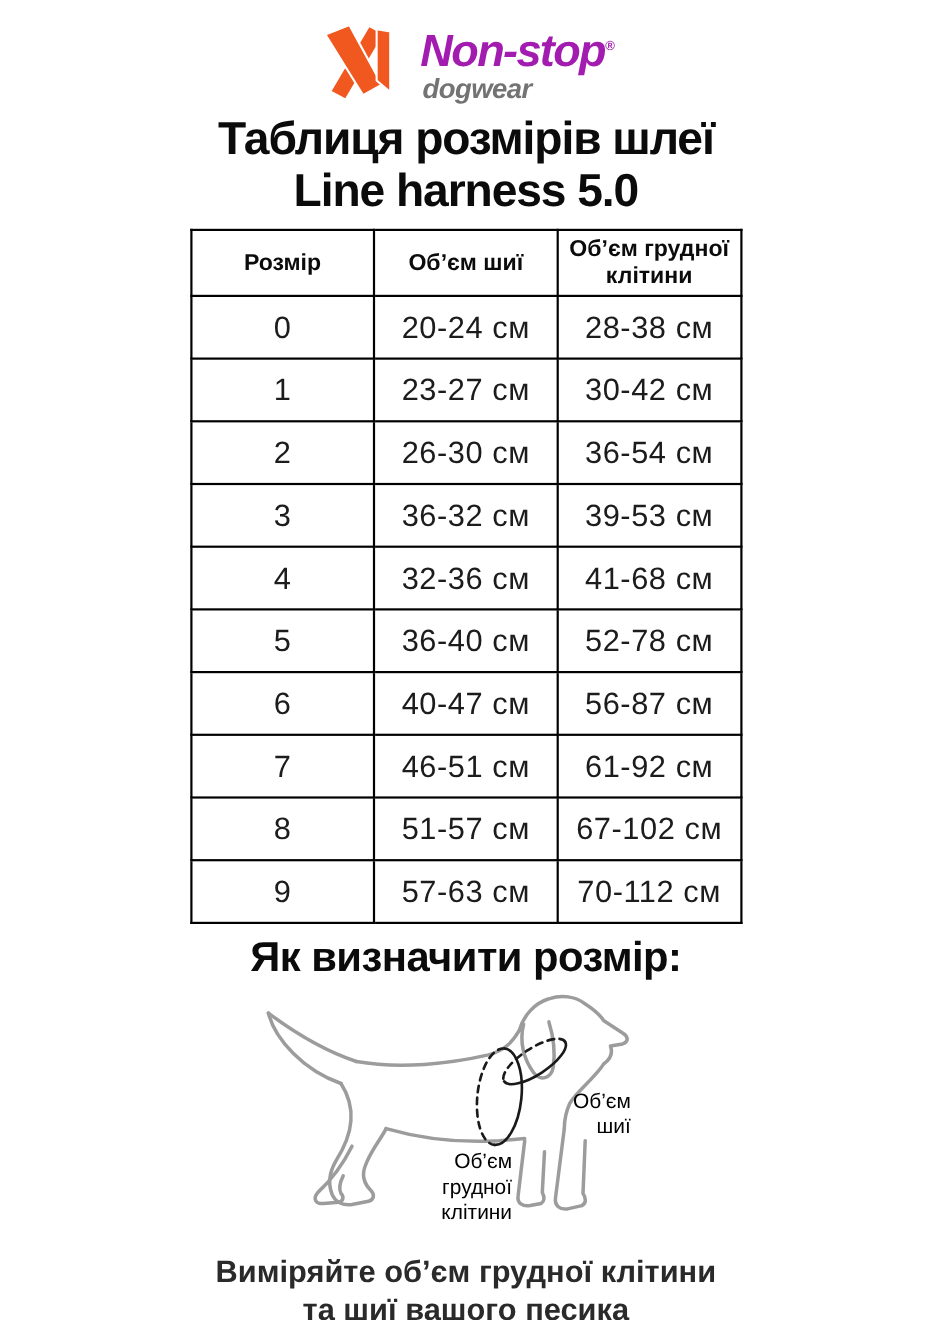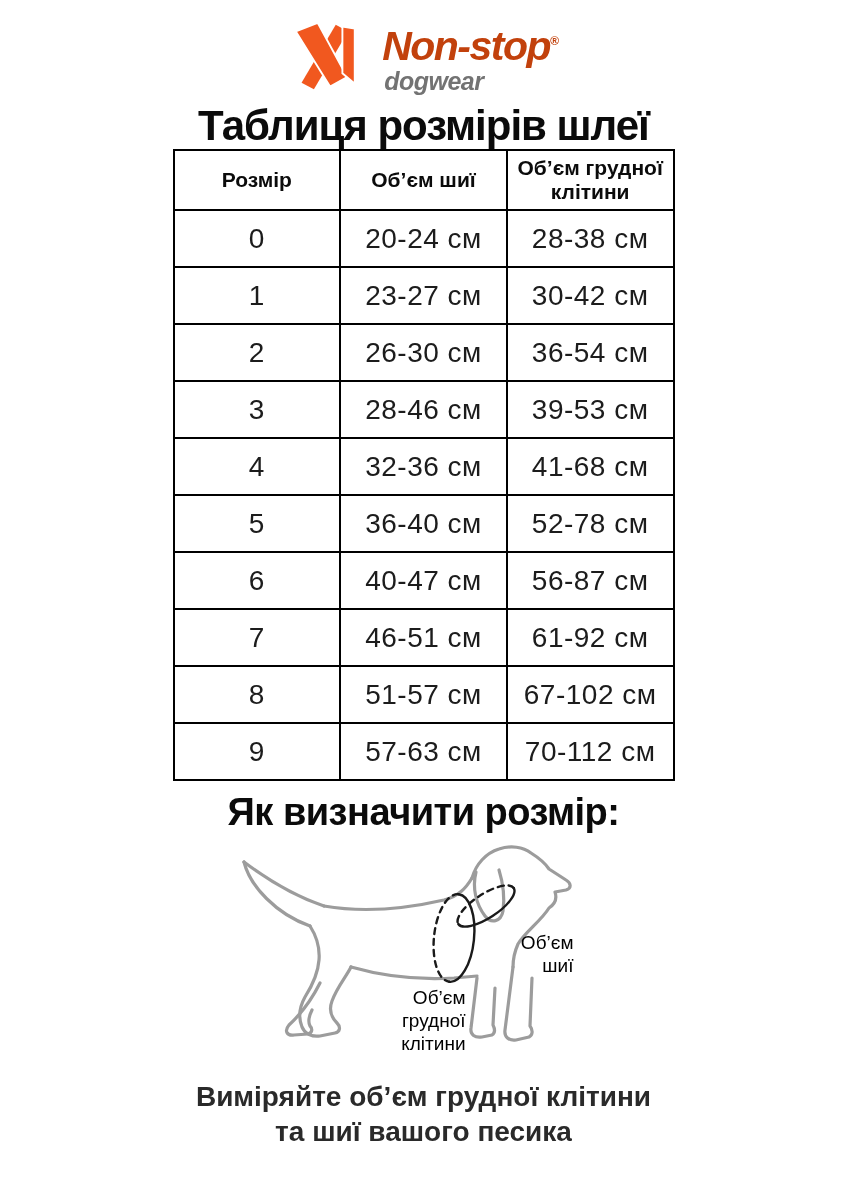--- a/index.html
+++ b/index.html
@@ -8,35 +8,35 @@
     font-family:"Liberation Sans","DejaVu Sans",sans-serif;
     color:#111;overflow:hidden;
   }
   .page{width:847px;display:flex;flex-direction:column;align-items:center;padding-top:20px;}
 
   
   .logo-row{display:flex;align-items:flex-start;gap:8px;height:78px;}
   .logo-mark{width:86px;height:76px;flex:0 0 auto;}
   .logo-text{display:flex;flex-direction:column;justify-content:flex-start;padding-top:6px;}
   .brand{
-    font-size:41px;font-weight:800;font-style:italic;color:#c2410c;
+    font-size:41px;font-weight:800;font-style:italic;color:#a21caf;
     letter-spacing:-1.5px;line-height:1;white-space:nowrap;
   }
   .brand sup{font-size:12px;font-weight:700;vertical-align:super;letter-spacing:0;}
   .brand-sub{
     font-size:25px;font-weight:800;font-style:italic;color:#737373;
     letter-spacing:-0.5px;line-height:1;margin-top:2px;padding-left:2px;
   }
 
   
   .title{margin-top:4px;text-align:center;font-weight:800;color:#0b0b0b;
     font-size:42px;line-height:1.12;letter-spacing:-1px;}
 
   
-  table.size-table{border-collapse:collapse;table-layout:fixed;width:502px;}
+  table.size-table{border-collapse:collapse;margin-top:12px;table-layout:fixed;width:502px;}
   .size-table th,.size-table td{border:2px solid #000;text-align:center;vertical-align:middle;}
   .size-table th{font-size:21px;font-weight:700;height:54px;padding:2px 8px;line-height:1.15;color:#0b0b0b;}
   .size-table td{font-size:28px;font-weight:400;height:55px;padding:0 4px;letter-spacing:0.5px;color:#1c1c1c;}
 
   
   .guide-heading{margin-top:10px;font-size:38px;font-weight:800;letter-spacing:-0.5px;color:#0b0b0b;}
 
   
   .dog-wrap{position:relative;width:420px;height:237px;margin-top:2px;}
   .dog-wrap svg{position:absolute;left:0;top:0;}
@@ -63,20 +63,21 @@
       <polygon points="57,7 70,9 70,67 57,56" fill="#F1581F" stroke="#ffffff" stroke-width="2"></polygon>
     </svg>
     <div class="logo-text">
       <div class="brand"><span>Non-stop</span><sup>®</sup></div>
       <div class="brand-sub">dogwear</div>
     </div>
   </div>
 
   <div class="title">
     <div>Таблиця розмірів шлеї</div>
+    <div>Line harness 5.0</div>
   </div>
 
   <table class="size-table">
     <thead>
         <tr id="size-table-head-row">
           <th>Розмір</th>
           <th>Об’єм шиї</th>
           <th>Об’єм грудної клітини</th>
         </tr>
       </thead>
@@ -91,21 +92,21 @@
           <td>23-27 см</td>
           <td>30-42 см</td>
         </tr>
         <tr>
           <td>2</td>
           <td>26-30 см</td>
           <td>36-54 см</td>
         </tr>
         <tr>
           <td>3</td>
-          <td>28-46 см</td>
+          <td>36-32 см</td>
           <td>39-53 см</td>
         </tr>
         <tr>
           <td>4</td>
           <td>32-36 см</td>
           <td>41-68 см</td>
         </tr>
         <tr>
           <td>5</td>
           <td>36-40 см</td>

